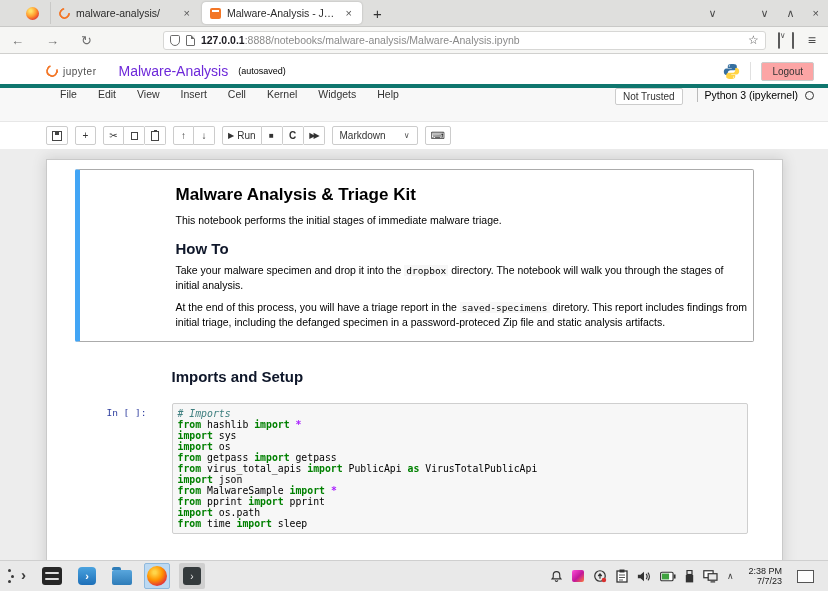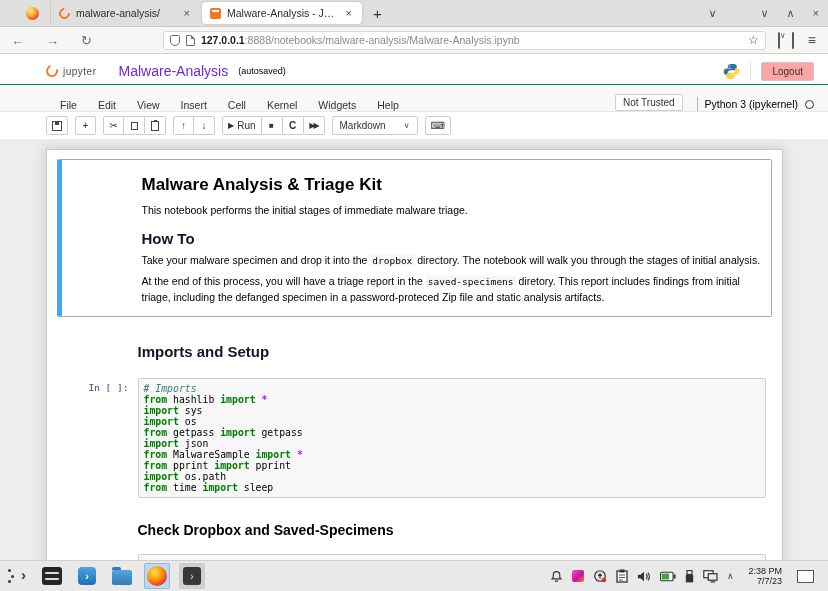--- a/index.html
+++ b/index.html
@@ -46,22 +46,22 @@
   .jp-header { height:30px; display:flex; align-items:center; padding:4px 14px 0 46px; }
   .jlogo { display:flex; align-items:center; gap:5px; }
   .jlogo-ring { width:12px; height:12px; border-radius:50%; border:2.4px solid #f37626; border-top-color:transparent; transform:rotate(28deg); }
   .jlogo-text { font-size:10px; color:#4e4e4e; letter-spacing:.5px; }
   .jp-title { font-size:14px; color:#6d28d9; margin-left:22px; }
   .jp-autosave { font-size:9px; color:#000; margin-left:10px; }
   .jp-header .sp { flex:1; }
   .jp-sep { width:1px; height:18px; background:#e0e0e0; margin:0 10px; }
   .logout { font-size:10px; color:#333; border:1px solid #ccc; border-radius:2px; background:#fca5a5; padding:3px 10px; }
 
-  .jp-menurow { height:28px; background:#f8f8f8; border-top:1px solid #0f766e; border-bottom:1px solid #e7e7e7;
-                display:flex; align-items:flex-end; padding:0 14px 0 60px; }
+  .jp-menurow { height:38px; background:#f8f8f8; border-top:4px solid #0f766e; border-bottom:1px solid #e7e7e7;
+                display:flex; align-items:flex-start; padding:0 14px 0 60px; }
   .jp-menus { list-style:none; display:flex; gap:0; }
   .jp-menus li { font-size:10.5px; color:#333; padding:0 13px 0 0; margin-right:8px; }
   .menurow-sp { flex:1; }
   .trust { font-size:10px; color:#333; border:1px solid #ccc; border-radius:2px; background:#fff; padding:2px 7px; }
   .kernel-wrap { display:flex; align-items:center; gap:7px; margin-left:14px; }
   .kbar { width:1px; height:14px; background:#bbb; }
   .kernel-name { font-size:10.5px; color:#000; }
   .kdot { width:9px; height:9px; border:1.4px solid #333; border-radius:50%; }
 
   .jp-toolbar { height:27px; display:flex; align-items:center; gap:7px; padding:0 0 0 46px; background:#fff; }
@@ -77,21 +77,21 @@
   .icon-copy::before { content:""; position:absolute; left:1.5px; top:-3.5px; width:7px; height:8px; border:1.2px solid #444; z-index:-1; }
   .icon-paste { width:8px; height:10px; border:1.2px solid #444; position:relative; }
   .icon-paste::before { content:""; position:absolute; left:1.5px; top:-2px; width:3px; height:2px; background:#444; }
   .ffwd { letter-spacing:-2px; font-size:8px; }
   .celltype { height:19px; border:1px solid #ccc; border-radius:2px; display:flex; align-items:center; gap:18px; padding:0 7px; font-size:10px; color:#333; background:#fff; }
   .celltype .chev { font-size:8px; color:#555; }
 
   .nb-area { height:calc(506px - 30px - 22px - 27px); background:#ededed; overflow:hidden; }
   .nb-container { width:737px; margin:10px auto 0; background:#fff; border:1px solid #c9c9c9;
                   box-shadow:0 0 12px 1px rgba(87,87,87,.2); padding:9px 0 60px; min-height:480px; }
-  .cell { display:flex; margin:0 10px; padding:5px; border:1px solid transparent; }
+  .cell { display:flex; margin:0 28px; padding:5px; border:1px solid transparent;gap:16px; }
   .cell.selected { border:1px solid #ababab; border-left:5px solid #42a5f5; border-radius:2px; }
   .prompt-col { width:75px; min-width:75px; text-align:right; padding:4px 9px 0 0;
                 font-family:"DejaVu Sans Mono", monospace; font-size:9.5px; color:#303f9f; }
   .cell-inner { flex:1; min-width:0; }
   .rendered h1 { font-size:17px; font-weight:bold; color:#000; margin:10px 0 8px; }
   .rendered h2 { font-size:15px; font-weight:bold; color:#0f172a; margin:12px 0 6px; }
   .rendered h3 { font-size:14px; font-weight:bold; color:#000; margin:6px 0 4px; }
   .rendered p { font-size:10.5px; color:#000; margin:6px 0; line-height:1.45; }
   .md-code { font-family:"DejaVu Sans Mono", monospace; font-size:9.5px; background:#f7f7f7; padding:0 2px; }
   .input-area { background:#f7f7f7; border:1px solid #cfcfcf; border-radius:2px; padding:4px 5px;
@@ -280,20 +280,21 @@
 
       <div class="cell">
         <div class="prompt-col">In [ ]:</div>
         <div class="cell-inner">
           <div class="input-area">
               <div><span class="tok-com"># Imports</span></div>
               <div><span class="tok-kw">from</span><span class="tok-txt"> hashlib </span><span class="tok-kw">import</span><span class="tok-txt"> </span><span class="tok-op">*</span></div>
               <div><span class="tok-kw">import</span><span class="tok-txt"> sys</span></div>
               <div><span class="tok-kw">import</span><span class="tok-txt"> os</span></div>
               <div><span class="tok-kw">from</span><span class="tok-txt"> getpass </span><span class="tok-kw">import</span><span class="tok-txt"> getpass</span></div>
+              <div><span class="tok-kw">from</span><span class="tok-txt"> virus_total_apis </span><span class="tok-kw">import</span><span class="tok-txt"> PublicApi </span><span class="tok-kw">as</span><span class="tok-txt"> VirusTotalPublicApi</span></div>
               <div><span class="tok-kw">import</span><span class="tok-txt"> json</span></div>
               <div><span class="tok-kw">from</span><span class="tok-txt"> MalwareSample </span><span class="tok-kw">import</span><span class="tok-txt"> </span><span class="tok-op">*</span></div>
               <div><span class="tok-kw">from</span><span class="tok-txt"> pprint </span><span class="tok-kw">import</span><span class="tok-txt"> pprint</span></div>
               <div><span class="tok-kw">import</span><span class="tok-txt"> os.path</span></div>
               <div><span class="tok-kw">from</span><span class="tok-txt"> time </span><span class="tok-kw">import</span><span class="tok-txt"> sleep</span></div>
             </div>
         </div>
       </div>
 
       <div class="cell" style="margin-top:6px">

